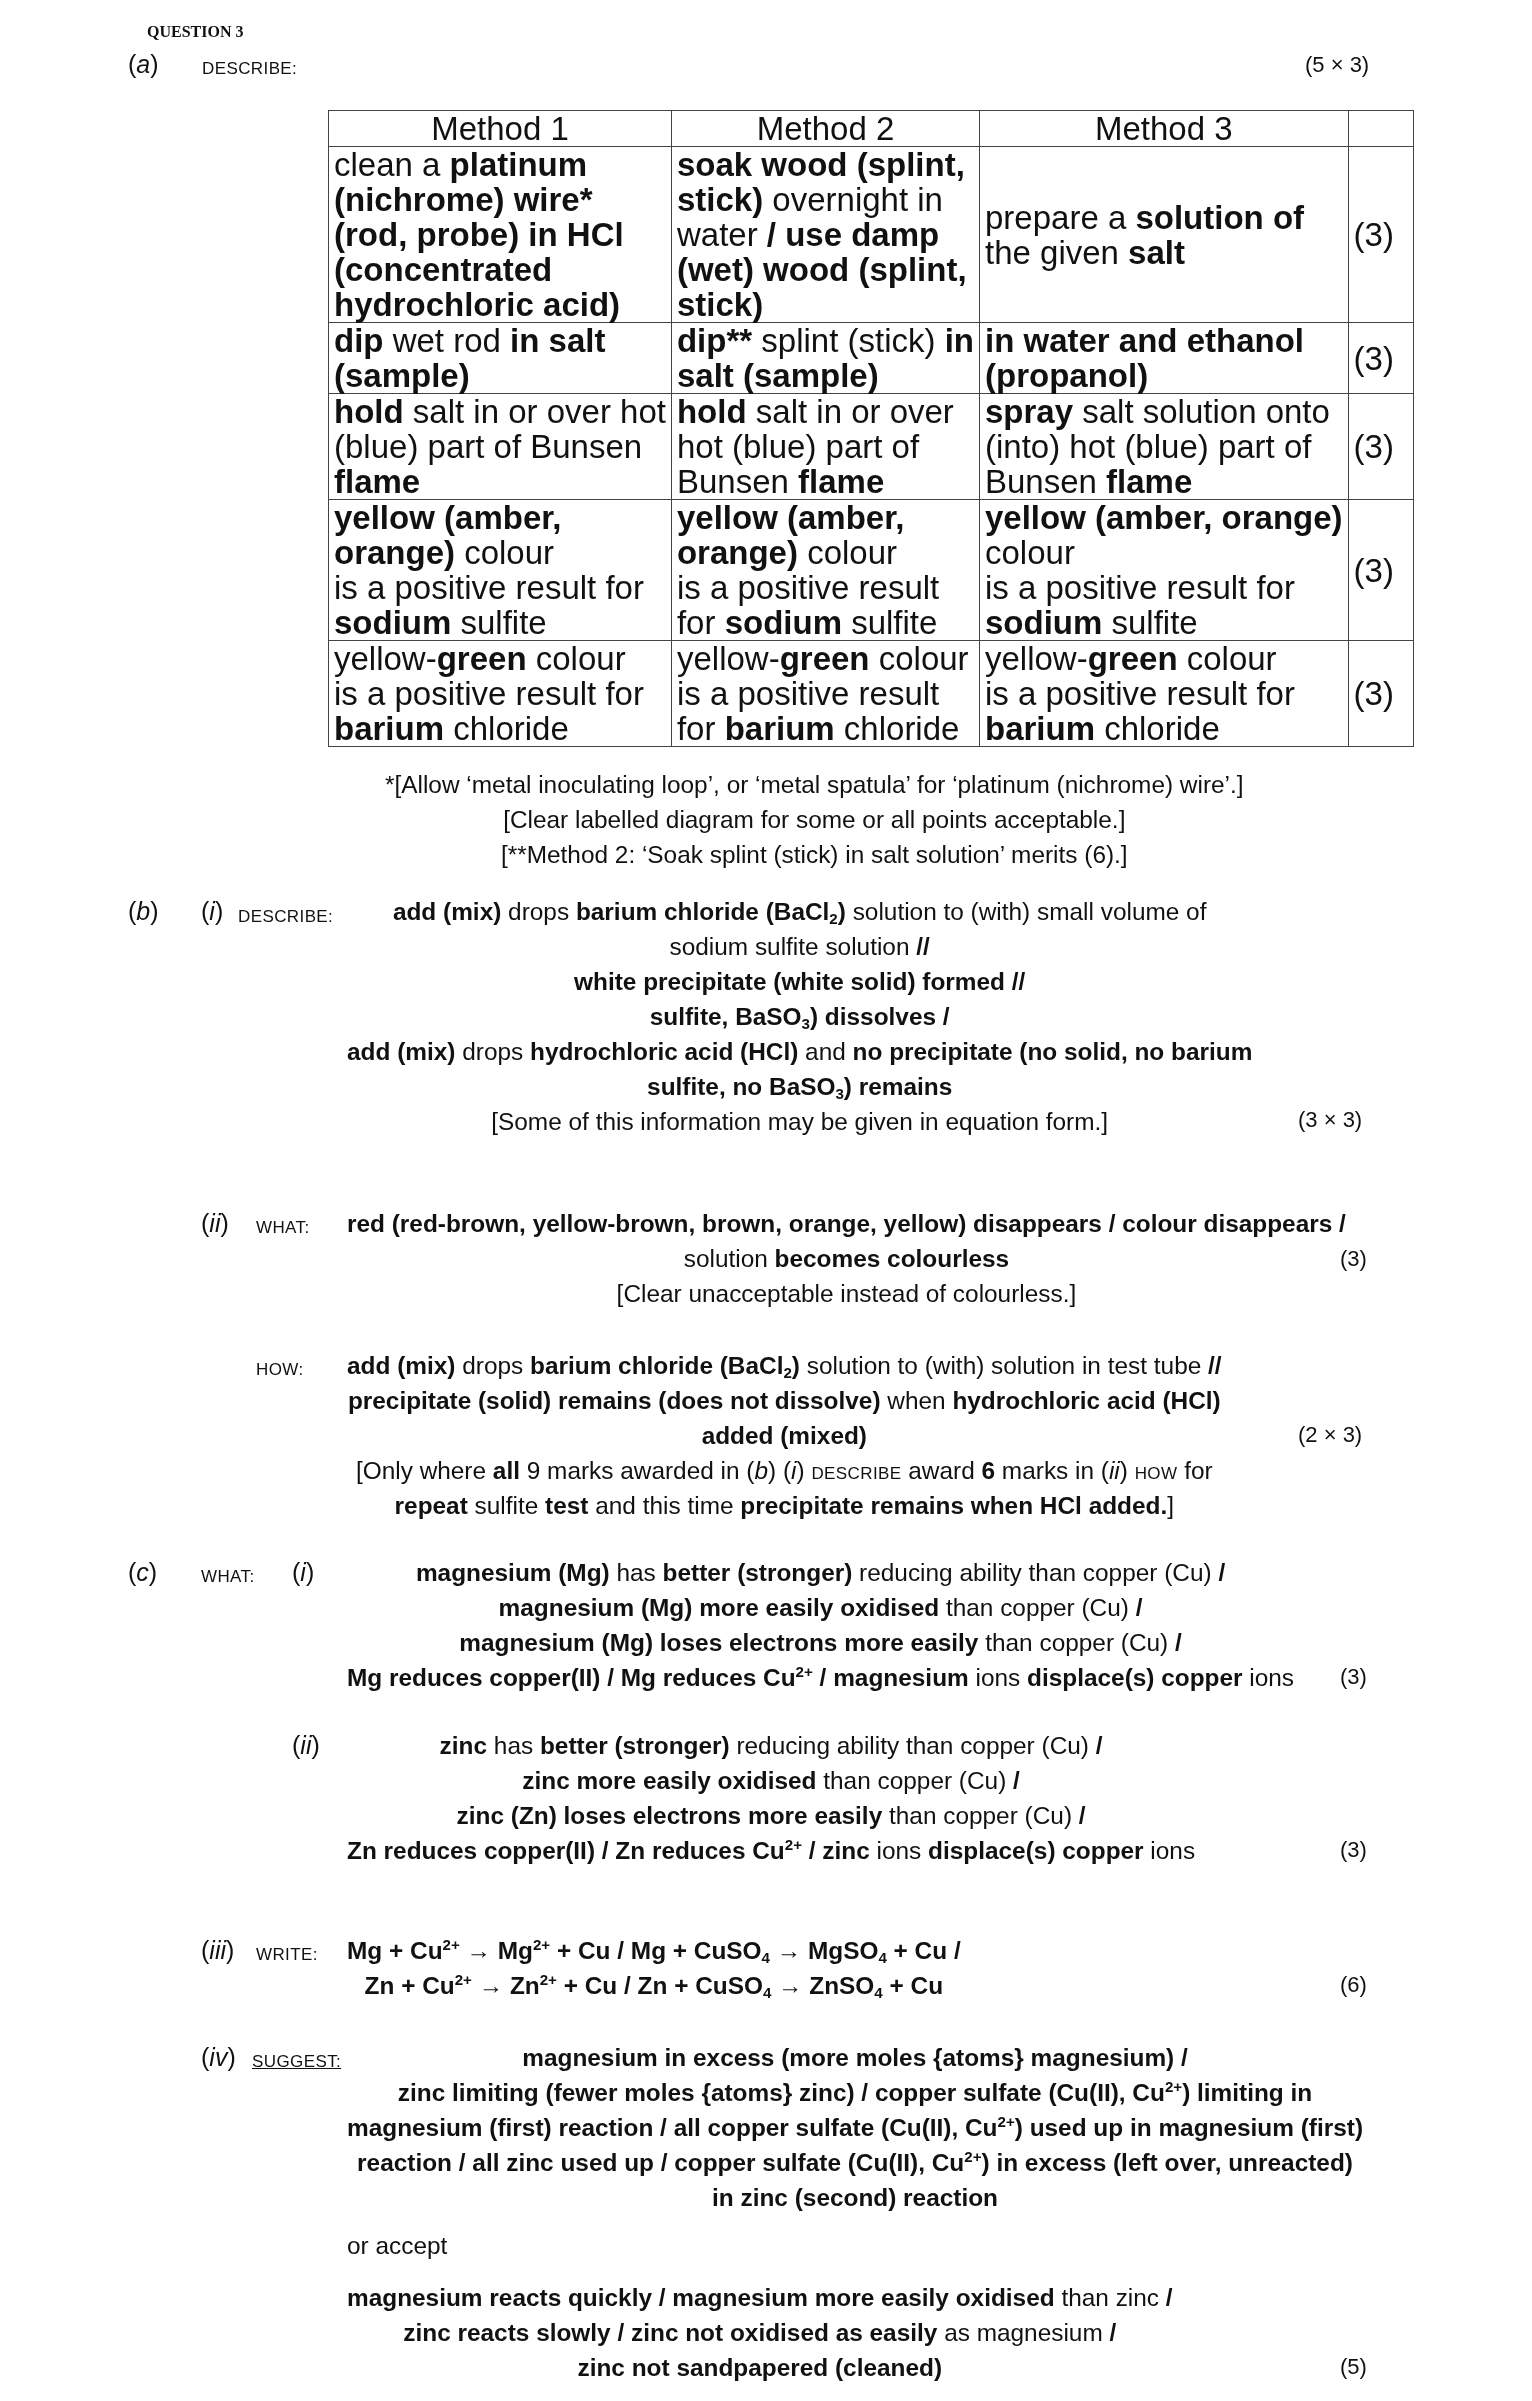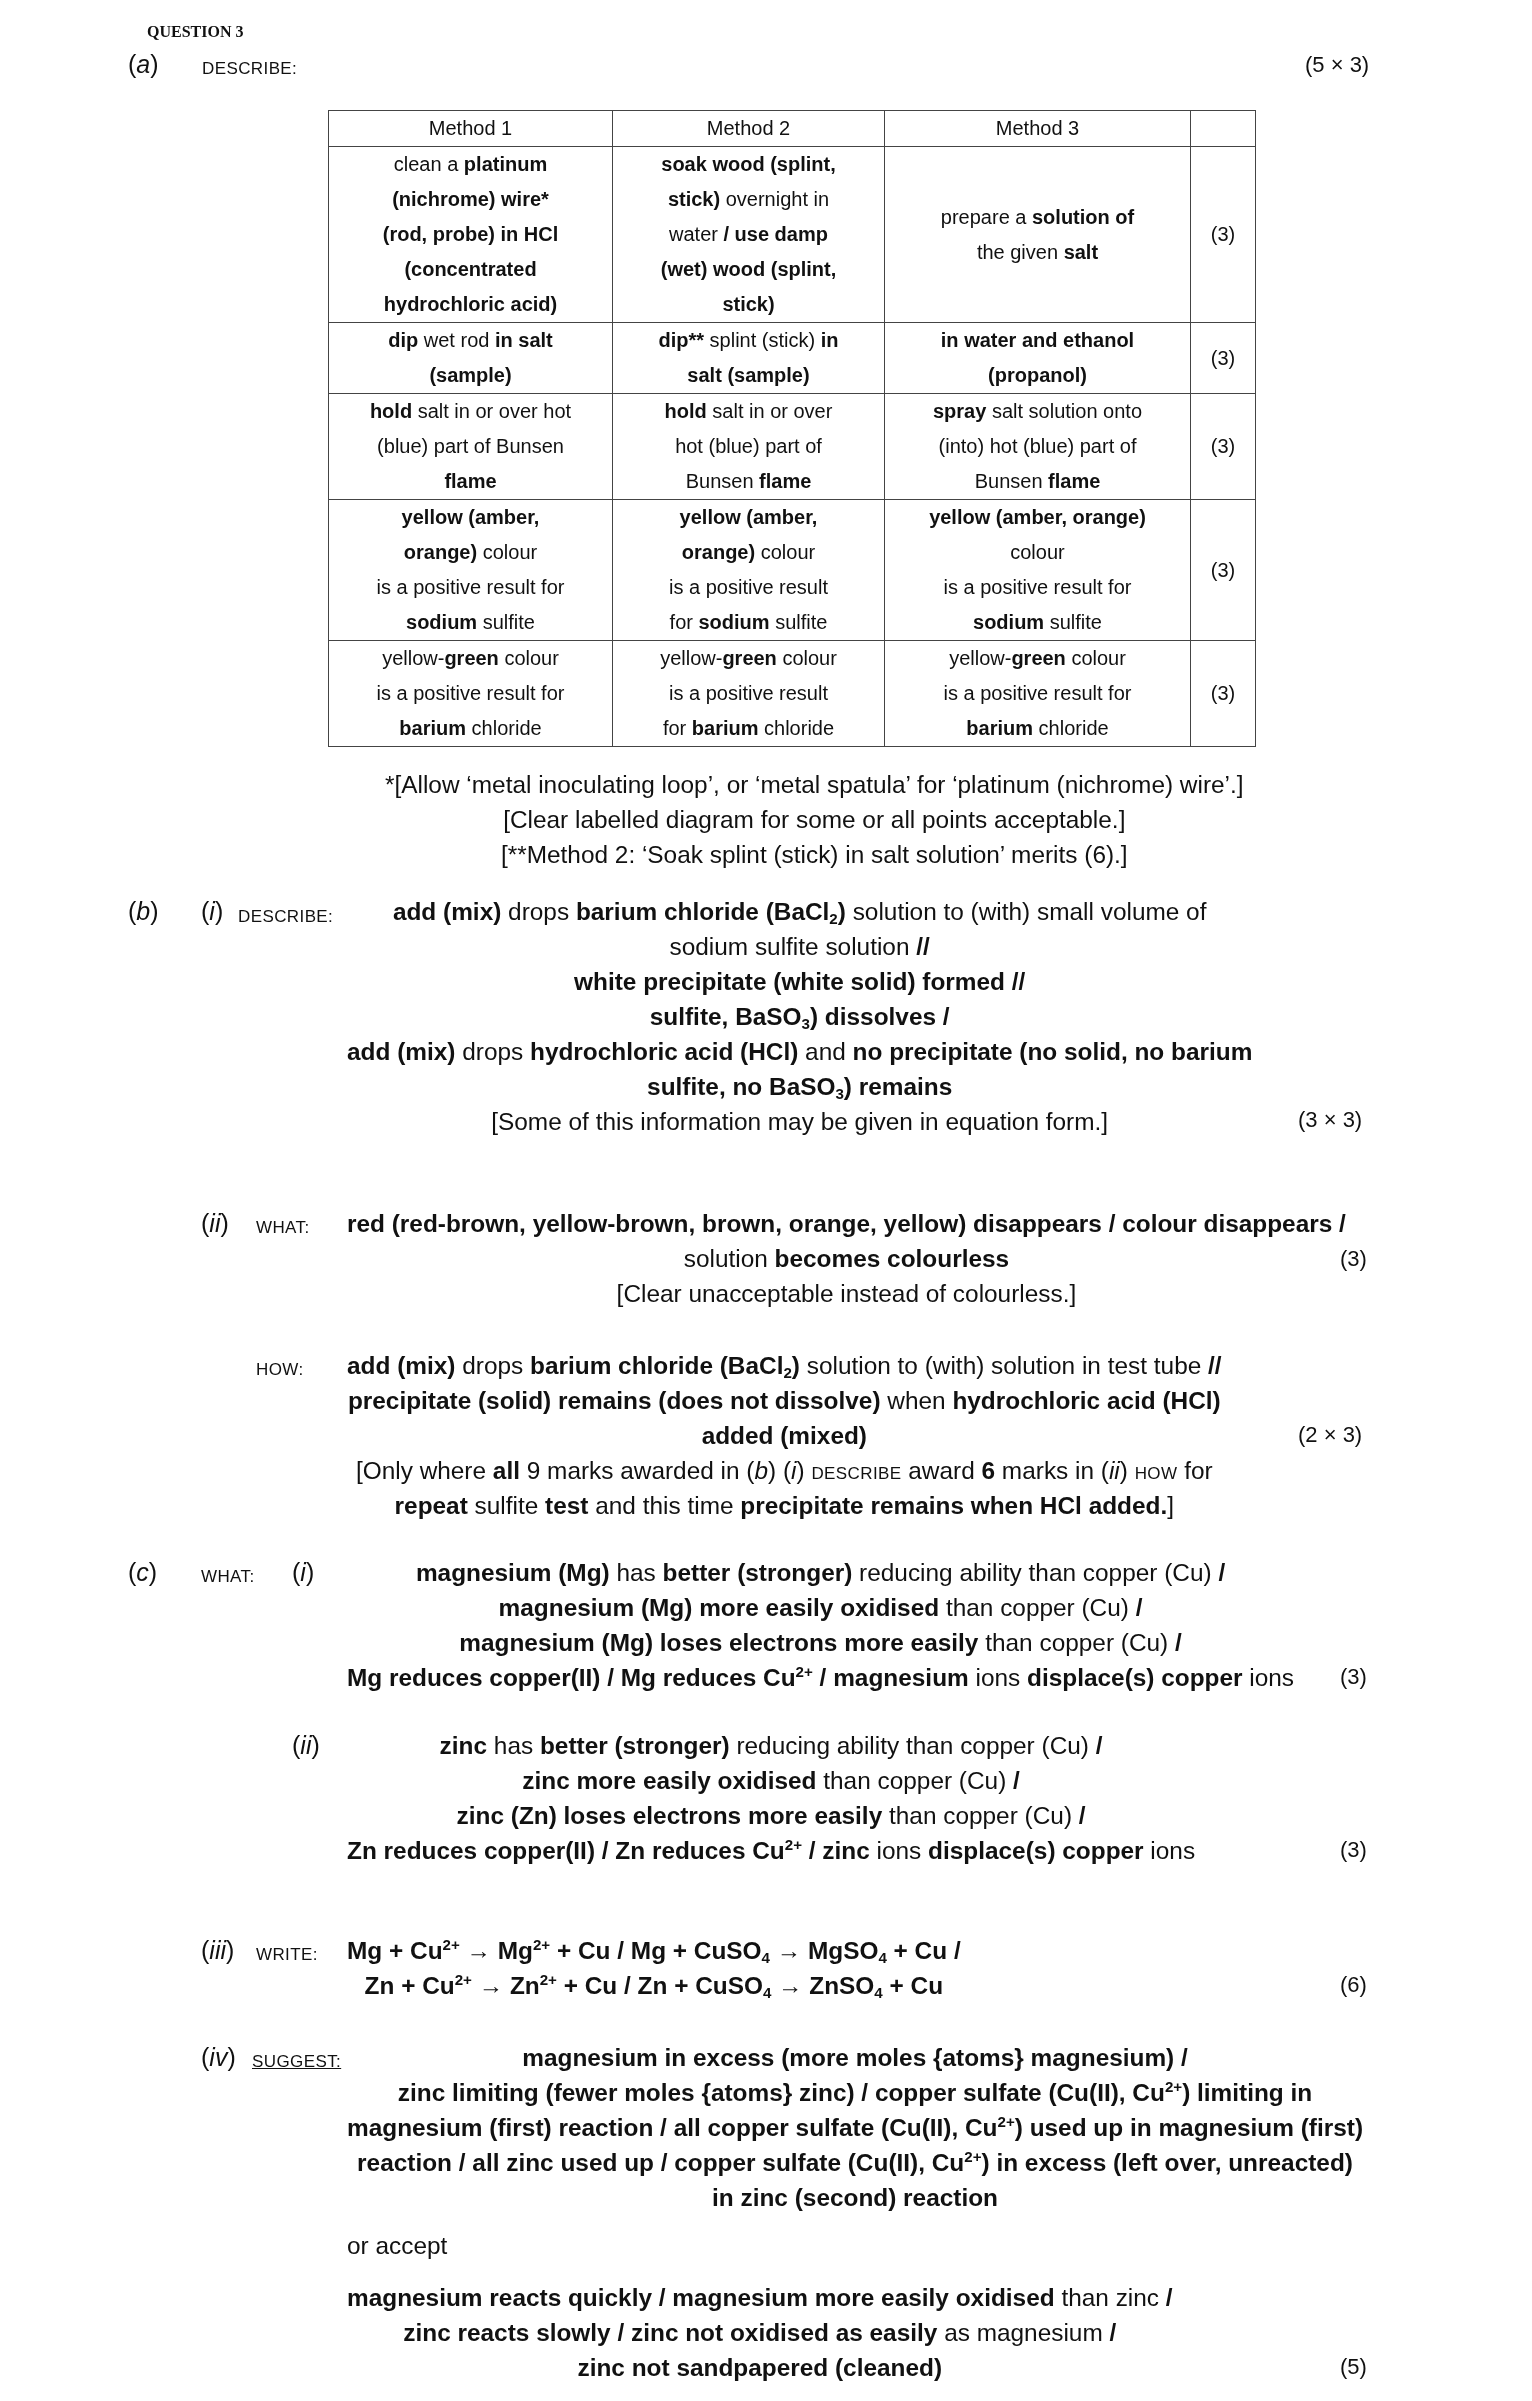--- a/index.html
+++ b/index.html
@@ -12,21 +12,21 @@
   .part { font-style:italic; font-size:25px; }
   .part .paren { font-style:normal; }
   .cmd { font-size:17px; letter-spacing:0.4px; text-transform:uppercase; }
   .marks { font-size:22px; }
   b { font-weight:bold; }
   sub { font-size:0.62em; vertical-align:-0.25em; line-height:0; }
   sup { font-size:0.62em; vertical-align:0.6em; line-height:0; }
   
   table.methods {
     position:absolute; left:328px; top:110px; border-collapse:collapse;
-    font-size:20px; line-height:35px; text-align:center;
+    font-size:33px; line-height:35px; 
   }
   table.methods td, table.methods th {
     border:1.7px solid #444; padding:0 5px; vertical-align:middle; font-weight:normal;
   }
   table.methods th { height:35px; }
   .c1 { width:273px; } .c2 { width:261px; } .c3 { width:295px; } .c4 { width:54px; }
   .lines div { white-space:nowrap; }
   .block { position:absolute; left:347px; }
   .block .ln { white-space:nowrap; height:35px;text-align:center; }
 </style>

